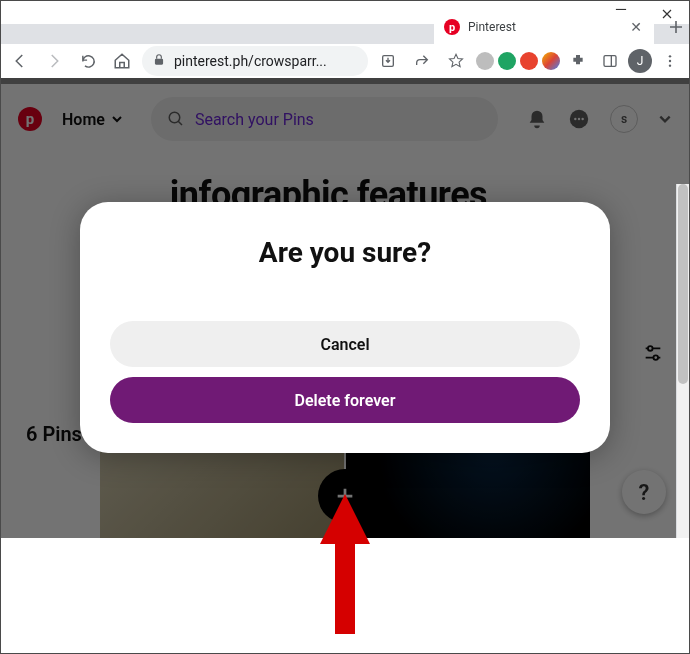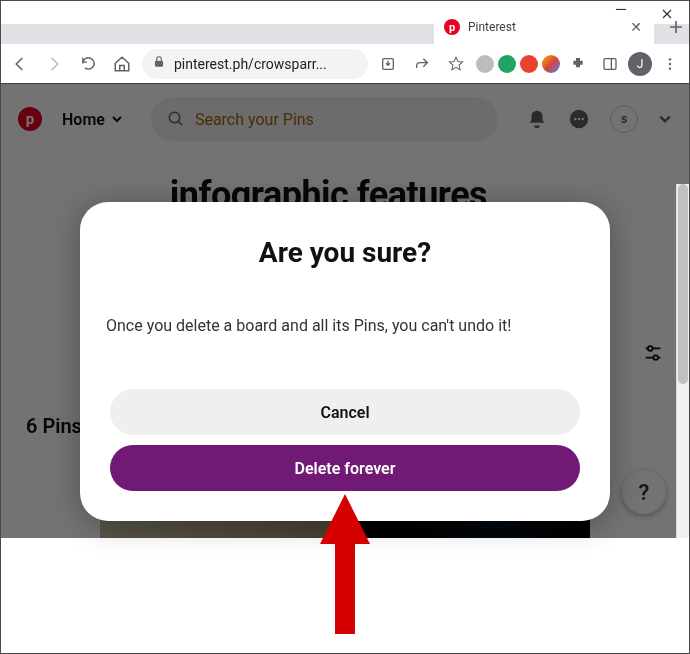--- a/index.html
+++ b/index.html
@@ -13,48 +13,48 @@
   
   .tabstrip { height: 20px; background: #dfe1e5; display: flex; align-items: flex-end; padding-left: 8px; position: relative; justify-content: flex-end; }
   .tab { height: 34px; background: #fff; border-radius: 8px 8px 0 0; display: flex; align-items: center; padding: 0 10px; gap: 8px; min-width: 220px; position: relative; }
   .tab .favicon { width: 16px; height: 16px; border-radius: 50%; background: #e60023; display:flex; align-items:center; justify-content:center; }
   .tab .favicon::after { content:"p"; color:#fff; font-weight:bold; font-size:11px; line-height:1; }
   .tab-title { font-size: 12px; color: #3c4043; flex: 1; white-space: nowrap; overflow:hidden; text-overflow:ellipsis;}
   .tab-close { width: 16px; height: 16px; display:flex; align-items:center; justify-content:center; color:#5f6368; font-size:14px; }
   .newtab { width: 28px; height: 28px; margin-left: 8px; margin-bottom: 3px; display:flex; align-items:center; justify-content:center; color:#5f6368; border-radius:50%; }
 
   
-  .toolbar { height: 40px; background: #fff; border-bottom: 1px solid #404040; display:flex; align-items:center; padding: 0 6px; gap: 6px; }
+  .toolbar { height: 40px; background: #fff; border-bottom: 6px solid #404040; display:flex; align-items:center; padding: 0 6px; gap: 6px; }
   .tbtn { width: 28px; height: 28px; border-radius: 50%; display:flex; align-items:center; justify-content:center; color:#5f6368; flex:none; }
   .tbtn.dis { color: #b9bbbe; }
   .omnibox { flex: 1; height: 30px; background: #f1f3f4; border-radius: 15px; display:flex; align-items:center; padding: 0 10px; gap: 8px; overflow:hidden;}
   .omnibox .lock { color:#5f6368; }
   .url { font-size: 14px; color:#202124; white-space:nowrap; overflow:hidden; text-overflow:ellipsis; }
   .ext-row { display:flex; align-items:center; gap: 4px; }
   .extdot { width: 18px; height: 18px; border-radius: 50%; flex:none; }
   .avatar-chrome { width:24px; height:24px; border-radius:50%; background:#5f6368; display:flex; align-items:center; justify-content:center; color:#fff; font-size:12px; }
 
   
   .page { position: relative; height: 454px; background: #fff; }
   .dim { position:absolute; inset:0; background: rgba(0,0,0,0.55); }
 
   
   .pin-header { height: 70px; display:flex; align-items:center; padding: 0 18px; gap: 20px; }
   .pin-logo { width: 24px; height: 24px; border-radius:50%; background:#e60023; display:flex; align-items:center; justify-content:center; }
   .pin-logo::after{ content:"p"; color:#fff; font-weight:bold; font-size:15px; line-height:1;}
   .home { display:flex; align-items:center; gap:6px; font-weight:600; font-size:16px; color:#111; }
   .chev { width:12px; height:12px; }
-  .searchbar { flex:1; height: 44px; background:#efefef; border-radius:22px; display:flex; align-items:center; padding: 0 16px; gap:10px; color:#a16207; font-size:16px; margin: 0 8px;}
+  .searchbar { flex:1; height: 44px; background:#efefef; border-radius:22px; display:flex; align-items:center; padding: 0 16px; gap:10px; color:#6d28d9; font-size:16px; margin: 0 8px;}
   .hicon { color:#5f5f5f; }
   .profile { width:28px; height:28px; border-radius:50%; border:1px solid #ccc; display:flex; align-items:center; justify-content:center; font-size:12px; font-weight:600; color:#555; }
 
   .board-title { text-align:center; font-size: 36px; font-weight:700; color:#111; margin-top: 20px; letter-spacing:-0.5px;}
   .board-title .dots{ font-weight:700; font-size:30px; }
 
-  .pins-row { position:absolute; bottom: 100px; left: 26px; font-size:20px; font-weight:600; color:#111; }
+  .pins-row { position:absolute; bottom: 92px; left: 26px; font-size:20px; font-weight:600; color:#111; }
   .thumbs-row { position:absolute; bottom:0; left:100px; right:100px; height:150px; display:flex; gap:2px; }
   .thumb { flex:1; background:#777; position:relative; overflow:hidden; }
   .thumb.a { background: linear-gradient(135deg,#d9d2b8,#9a8f6a); }
   .thumb.b { background: radial-gradient(circle at 60% 40%, #0a2a4a, #000 70%); }
   .plusfab { position:absolute; bottom:15px; left:50%; transform:translateX(-50%); width:54px; height:54px; border-radius:50%; background:#000; display:flex; align-items:center; justify-content:center; }
   .plusfab svg{ color:#fff; }
   .filterbtn { position:absolute; right:26px; bottom:170px; color:#111; }
   .helpbtn { position:absolute; right:24px; bottom:24px; width:44px; height:44px; border-radius:50%; background:#fff; box-shadow:0 2px 6px rgba(0,0,0,.3); display:flex; align-items:center; justify-content:center; font-size:22px; font-weight:600; color:#333; }
 
   
@@ -247,21 +247,20 @@
   </div>
 
   <div class="helpbtn">
     <span>?</span>
   </div>
 
   <div class="dim"></div>
 
   <div class="modal">
     <h1>Are you sure?</h1>
-    <p>Once you delete a board and all its Pins, you can't undo it!</p>
     <button class="mbtn cancel">Cancel</button>
     <button class="mbtn delete">Delete forever</button>
   </div>
 
   <svg class="arrow" width="50" height="140" viewBox="0 0 50 140">
     <polygon points="25,0 50,50 35,50 35,140 15,140 15,50 0,50" fill="#d50000"></polygon>
   </svg>
 
   <div class="scroll-edge"></div>
   <div class="scroll-thumb"></div>

